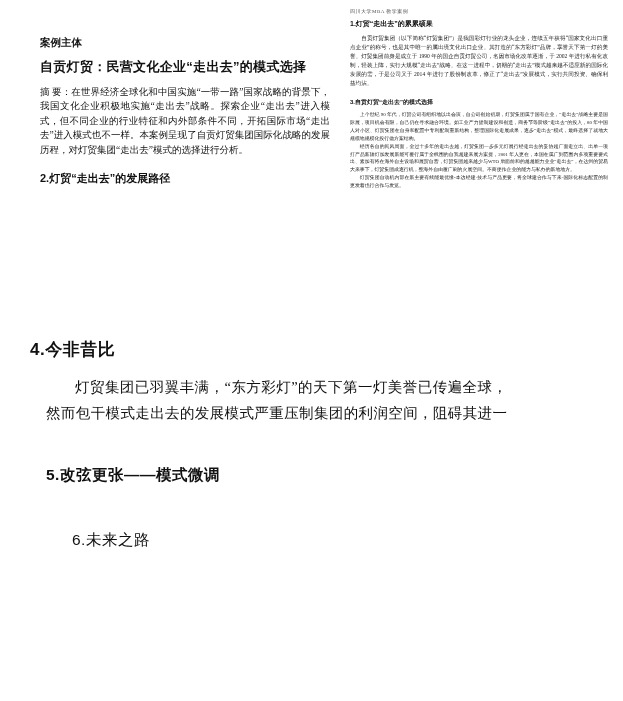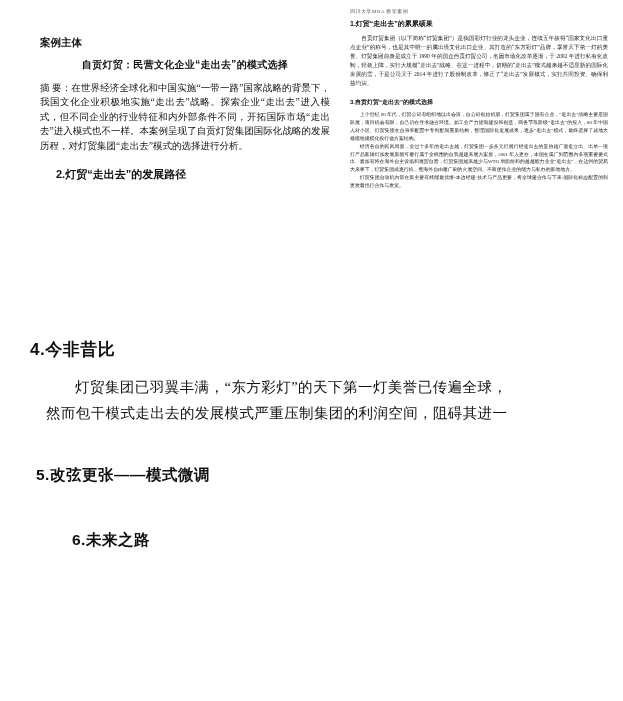--- a/index.html
+++ b/index.html
@@ -53,36 +53,35 @@
   .kicker {
     font-family: "Liberation Sans", sans-serif;
     font-weight: bold;
     font-size: 10.5px;
     color: #111;
     margin-bottom: 8px;
   }
   .sub-title {
     font-family: "Liberation Sans", sans-serif;
     font-weight: bold;
-    font-size: 10px;
-    text-align: center;
+    font-size: 13px;
     margin: 0 0 9px 0;
     letter-spacing: .3px;
   }
   .abstract {
     font-size: 9.5px;
     line-height: 1.52;
     text-align: justify;
     text-indent: 0;
   }
   .sec-h {
     font-family: "Liberation Sans", sans-serif;
     font-weight: bold;
     font-size: 11px;
-    margin: 14px 0 7px 16px;
+    margin: 14px 0 7px 0;
   }
   .para {
     font-size: 10px;
     line-height: 1.58;
     text-align: justify;
     text-indent: 2em;
   }
 
   
   .r-h {
@@ -120,26 +119,26 @@
     font-family: "Liberation Sans", sans-serif;
     font-weight: bold;
     font-size: 17px;
     margin: 8px 0 14px 30px;
     letter-spacing: .5px;
   }
   .h-mid {
     font-family: "Liberation Sans", sans-serif;
     font-weight: bold;
     font-size: 15.5px;
-    margin: 0 0 14px 36px;
+    margin: 0 0 14px 46px;
     letter-spacing: .5px;
   }
   .h-mid2 {
     font-family: "Liberation Sans", sans-serif;
-    font-weight: bold;
+    font-weight: normal;
     font-size: 15.5px;
     margin: 0 0 4px 72px;
     letter-spacing: .5px;
   }
   .body-p {
     font-size: 14.5px;
     line-height: 1.78;
     text-indent: 2em;
     margin: 0 42px 0 46px;
     text-align: justify;

